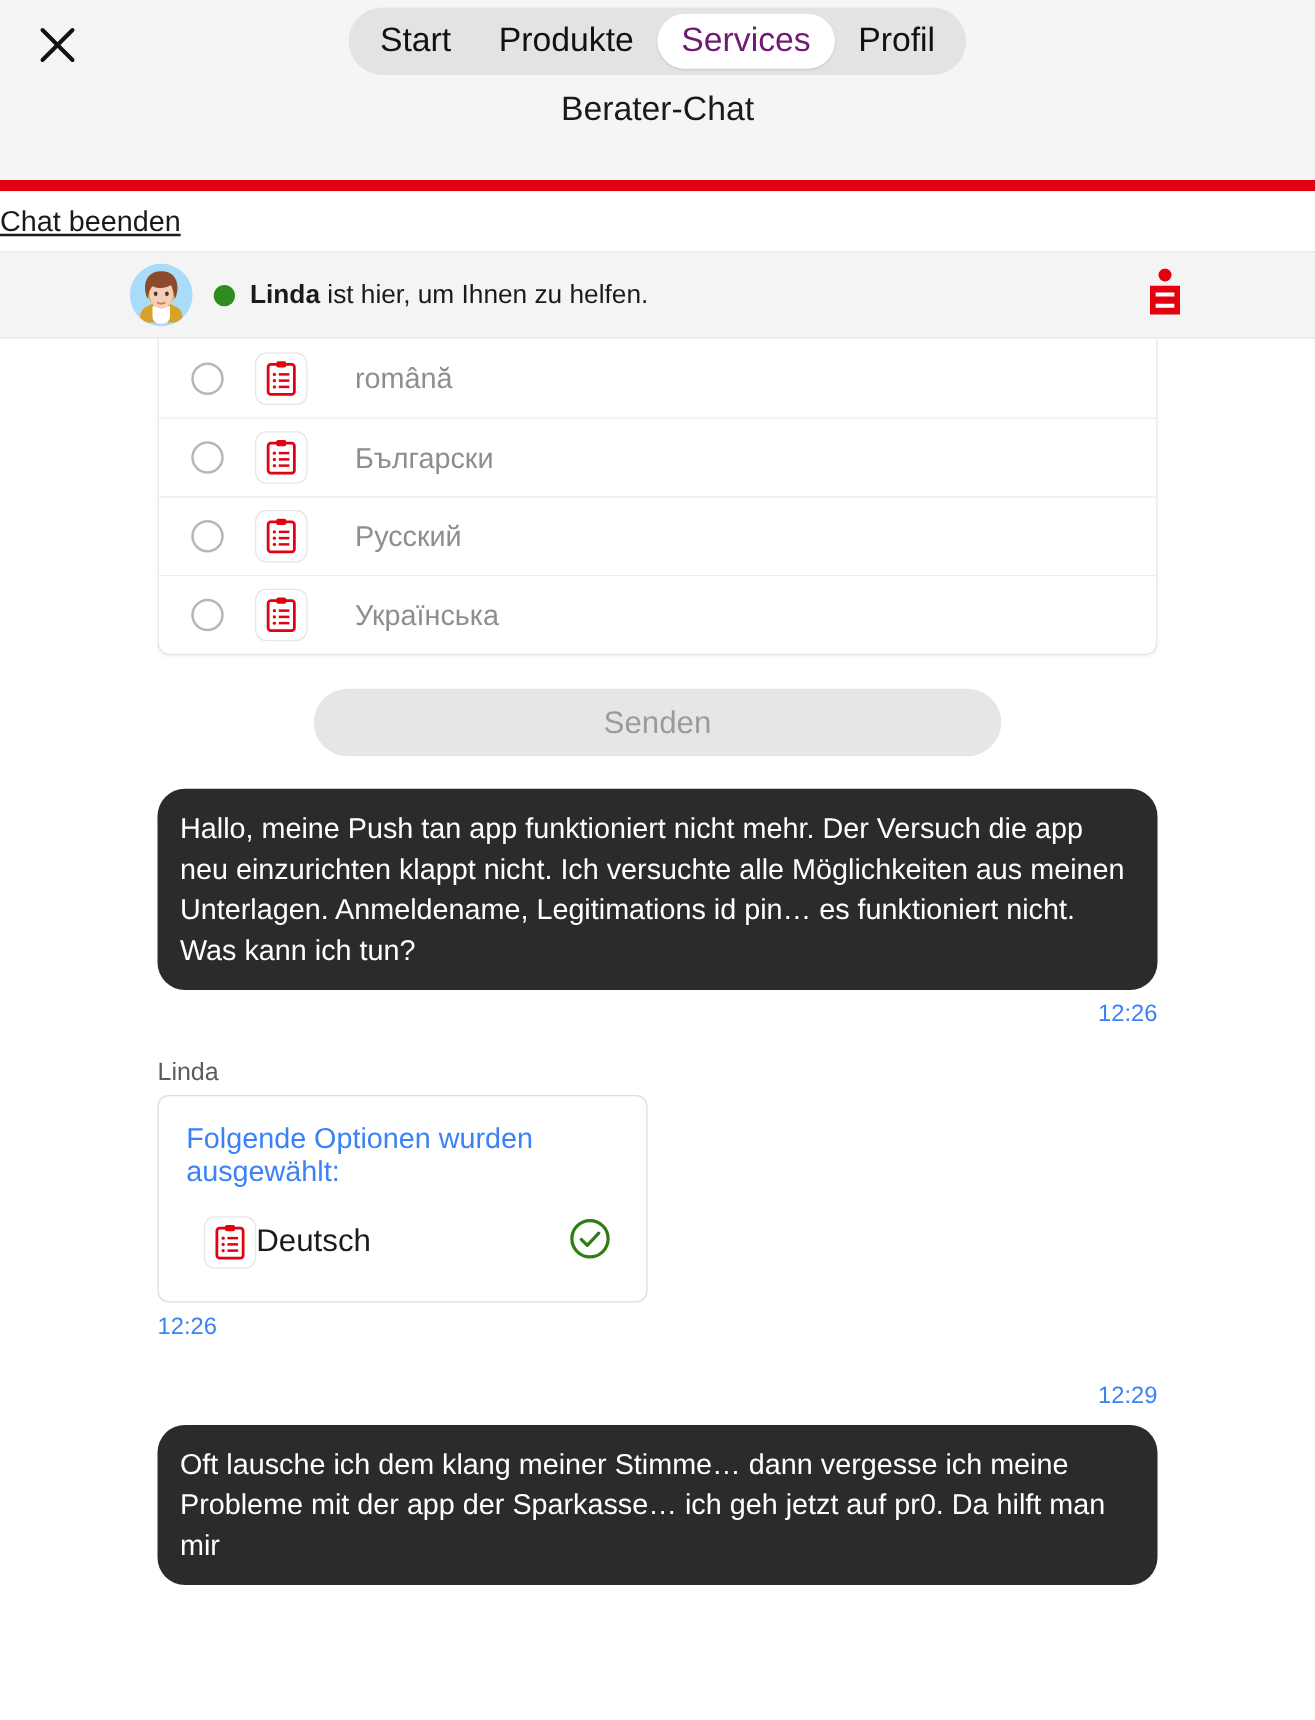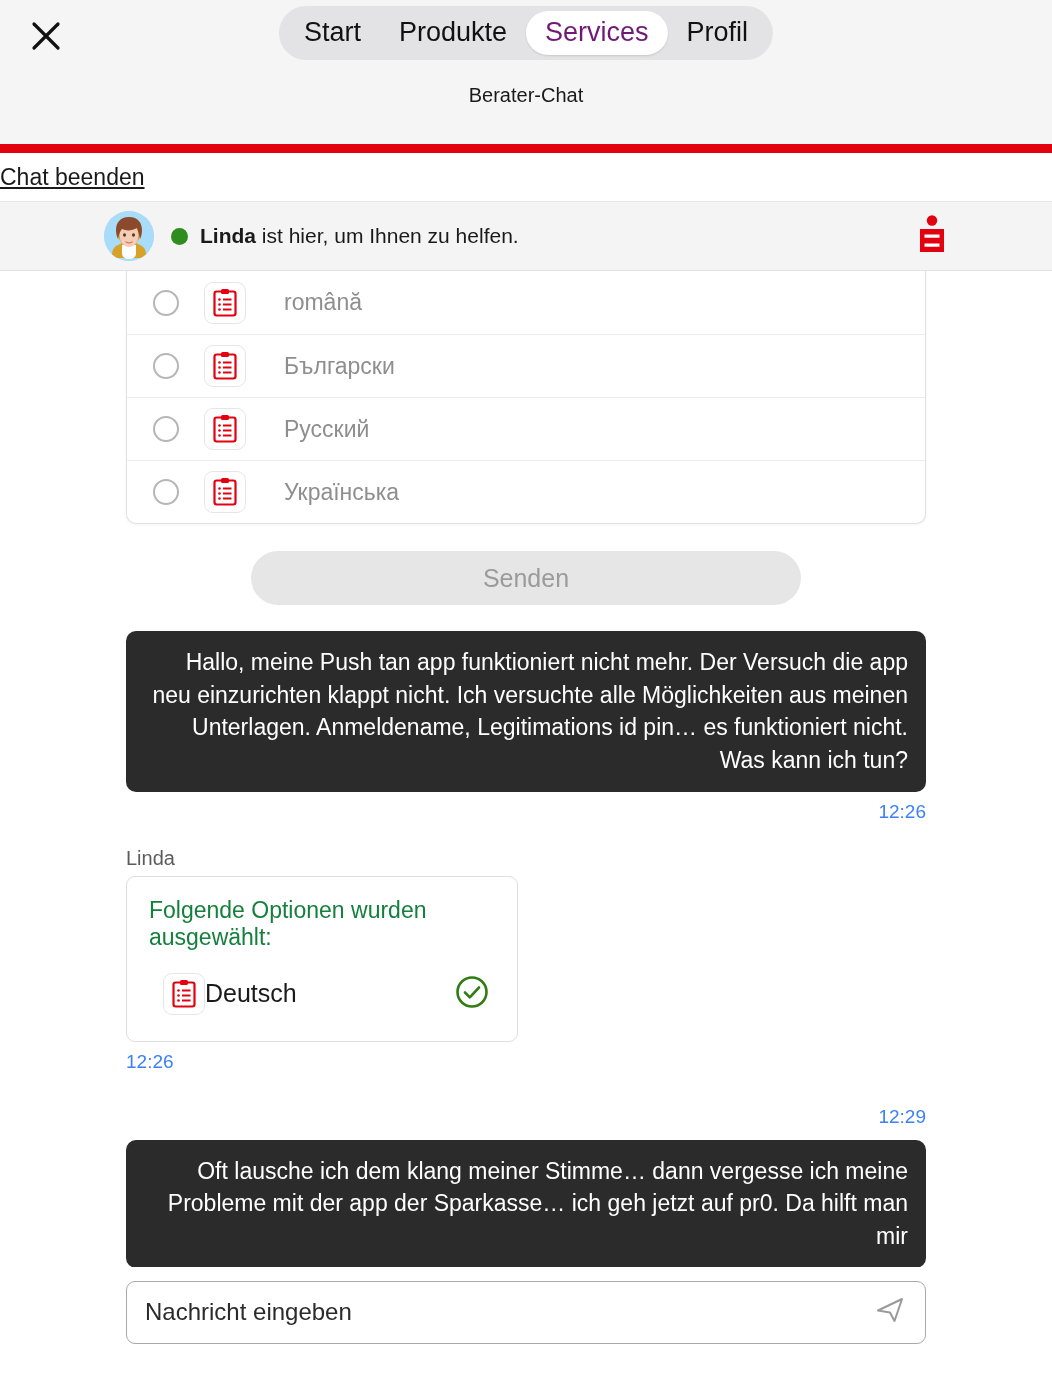--- a/index.html
+++ b/index.html
@@ -53,25 +53,25 @@
     line-height: 1.1;
   }
   .seg-item.active {
     background: #ffffff;
     color: #701a75;
     box-shadow: 0 1px 2px rgba(0,0,0,0.12);
   }
 
   .appbar-title {
     position: absolute;
-    top: 84px;
+    top: 72px;
     left: 0;
     right: 0;
     text-align: center;
-    font-size: 20px;
+    font-size: 27px;
     color: #1a1a1a;
   }
 
   .red-rule {
     height: 9px;
     background: #e3000f;
     width: 100%;
   }
 
   
@@ -195,27 +195,27 @@
     font-family: "Liberation Sans", sans-serif;
     display: block;
     cursor: pointer;
   }
 
   
   .msg-block { padding: 0 126px; }
   .bubble {
     background: #2b2b2b;
     color: #ffffff;
-    border-radius: 10px;
+    border-radius: 22px;
     padding: 15px 18px;
     font-size: 23px;
     line-height: 1.42;
     display: inline-block;
     max-width: 800px;
-    text-align: right;
+    text-align: left;
   }
   .row-right { display: flex; justify-content: flex-end; }
   .row-left  { display: flex; justify-content: flex-start; }
   .time {
     font-size: 19px;
     color: #3b82f6;
     text-align: right;
     margin-top: 9px;
   }
   .time.left { text-align: left; }
@@ -229,21 +229,21 @@
 
   .option-card {
     border: 1px solid #dedede;
     border-radius: 9px;
     background: #ffffff;
     width: 392px;
     padding: 20px 22px 26px 22px;
   }
   .option-card-title {
     font-size: 23px;
-    color: #15803d;
+    color: #3b82f6;
     margin-bottom: 22px;
   }
   .option-row {
     display: flex;
     align-items: center;
   }
   .option-row .clip-tile { margin-left: 14px; }
   .option-name {
     font-size: 25px;
     color: #1a1a1a;
@@ -474,24 +474,14 @@
 
   <div class="gap-12"></div>
 
   <div class="msg-block">
     <div class="row-right">
       <div class="bubble">Oft lausche ich dem klang meiner Stimme… dann vergesse ich meine Probleme mit der app der Sparkasse… ich geh jetzt auf pr0. Da hilft man mir</div>
     </div>
 
   </div>
 
-  <div class="composer">
-    <div class="composer-box">
-      <input class="composer-input" type="text" placeholder="Nachricht eingeben" style="">
-      <span class="send-icon">
-        <svg width="34" height="34" viewBox="0 0 34 34">
-          <path d="M5 17.5 L29 6 L21.5 28 L17 19.5 Z" fill="none" stroke="#9a9a9a" stroke-width="2" stroke-linejoin="round"></path>
-        </svg>
-      </span>
-    </div>
-  </div>
 
 </div>
 
 </body></html>

